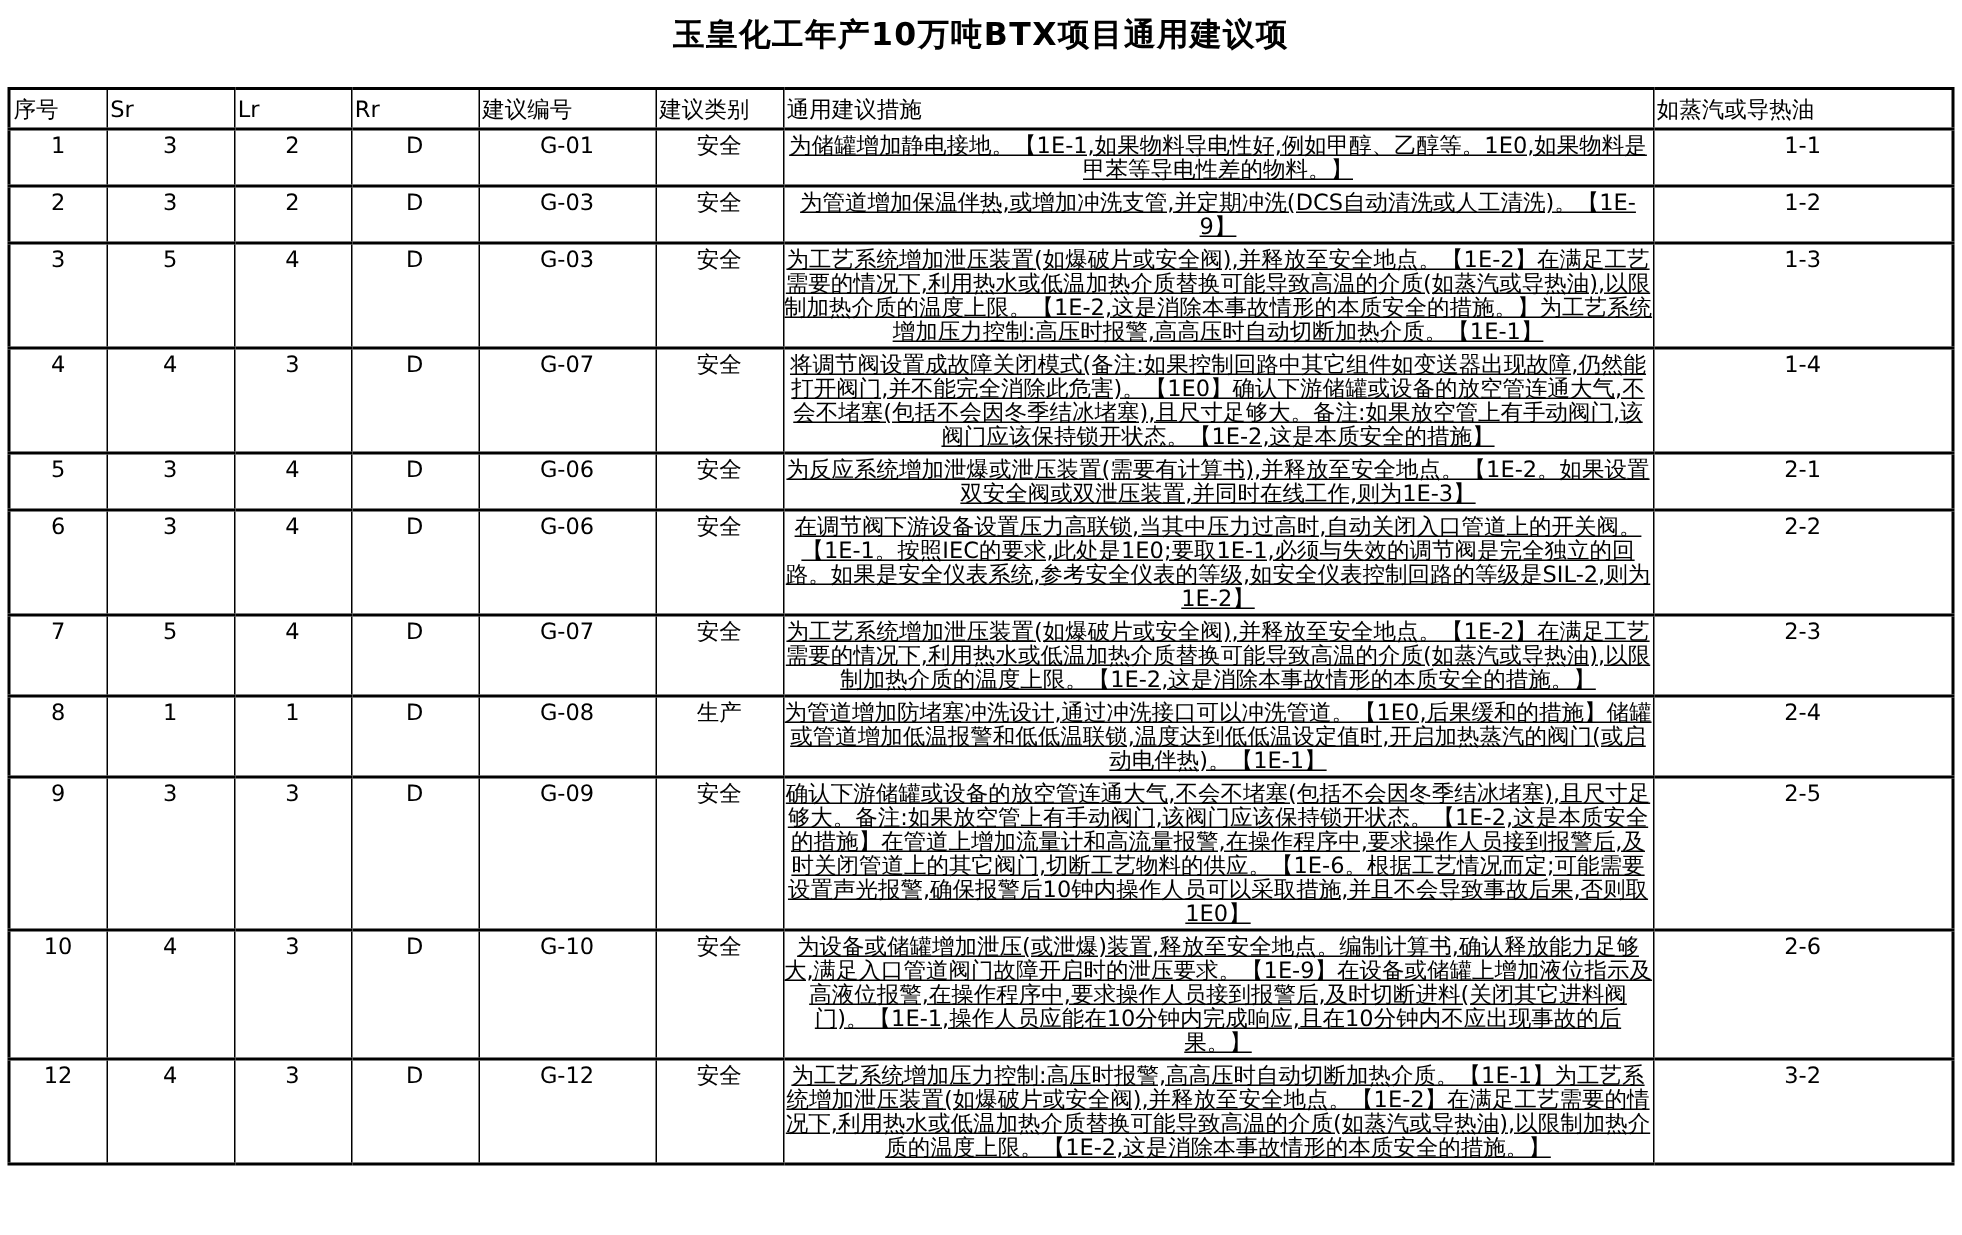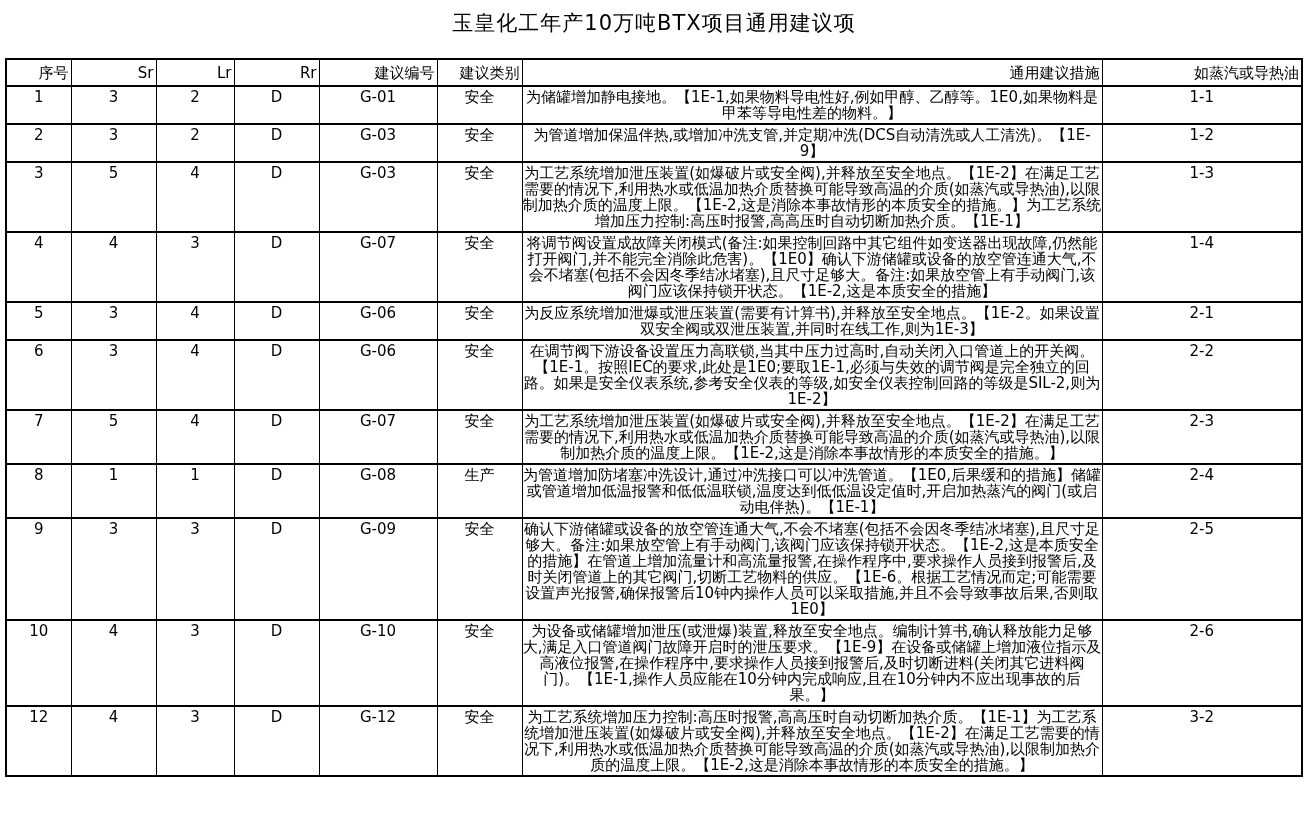--- a/index.html
+++ b/index.html
@@ -15,21 +15,21 @@
     width:1308px;
   }
   .page{
     width:1308px;
     min-height:823px;
     box-sizing:border-box;
     background:var(--paper);
   }
   .title{
     text-align:center;
-    font-weight:normal;
+    font-weight:bold;
     font-size:21px;
     letter-spacing:1px;
     padding:9px 0 0 0;
     margin:0 0 21px 0;
     font-family:"DejaVu Sans",sans-serif;
   }
   table.rec{
     table-layout:fixed;
     border-collapse:collapse;
     width:1298px;
@@ -42,36 +42,37 @@
     border-right:1px solid var(--ink);
     border-top:2px solid var(--ink);
     border-bottom:2px solid var(--ink);
     font-weight:normal;
     font-size:15px;
     color:var(--ink);
     overflow:hidden;
   }
   table.rec th{
     height:25px;
-    text-align:right;
+    text-align:left;
     vertical-align:middle;
     padding:0 2px;
     line-height:16px;
   }
   table.rec td{
     vertical-align:top;
     text-align:center;
     padding:2px 0 2px 0;
     line-height:16px;
   }
   td.c-measure{
     text-align:justify;
     padding:1px 3px 2px 3px;
     line-height:15.5px;
     word-break:break-all;
+    text-decoration:underline;
   }
   td.c-scenario{
     text-align:left;
     padding:1px 4px 2px 4px;
   }
 </style>
 </head>
 <body>
 
 <div class="page">

